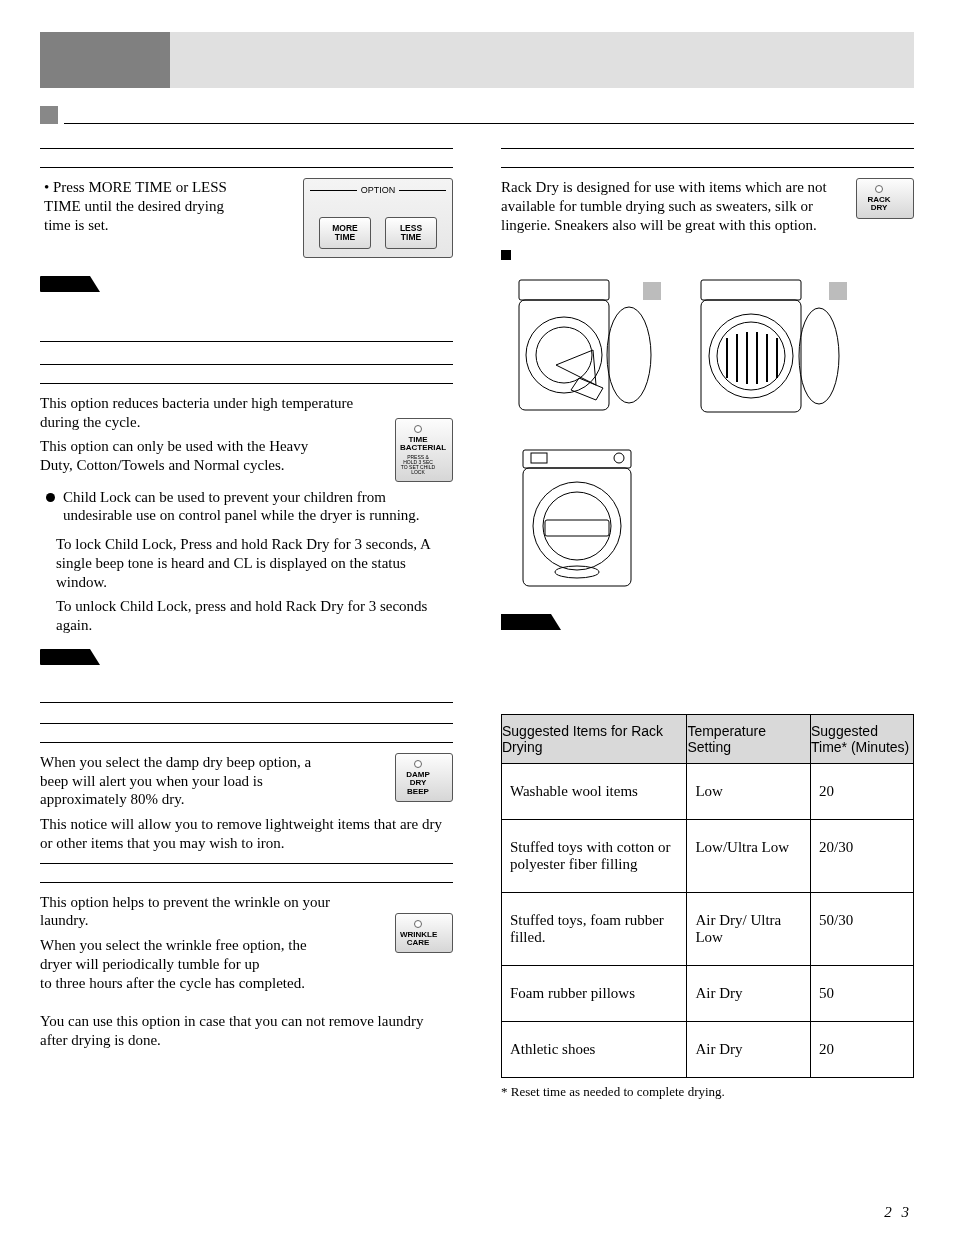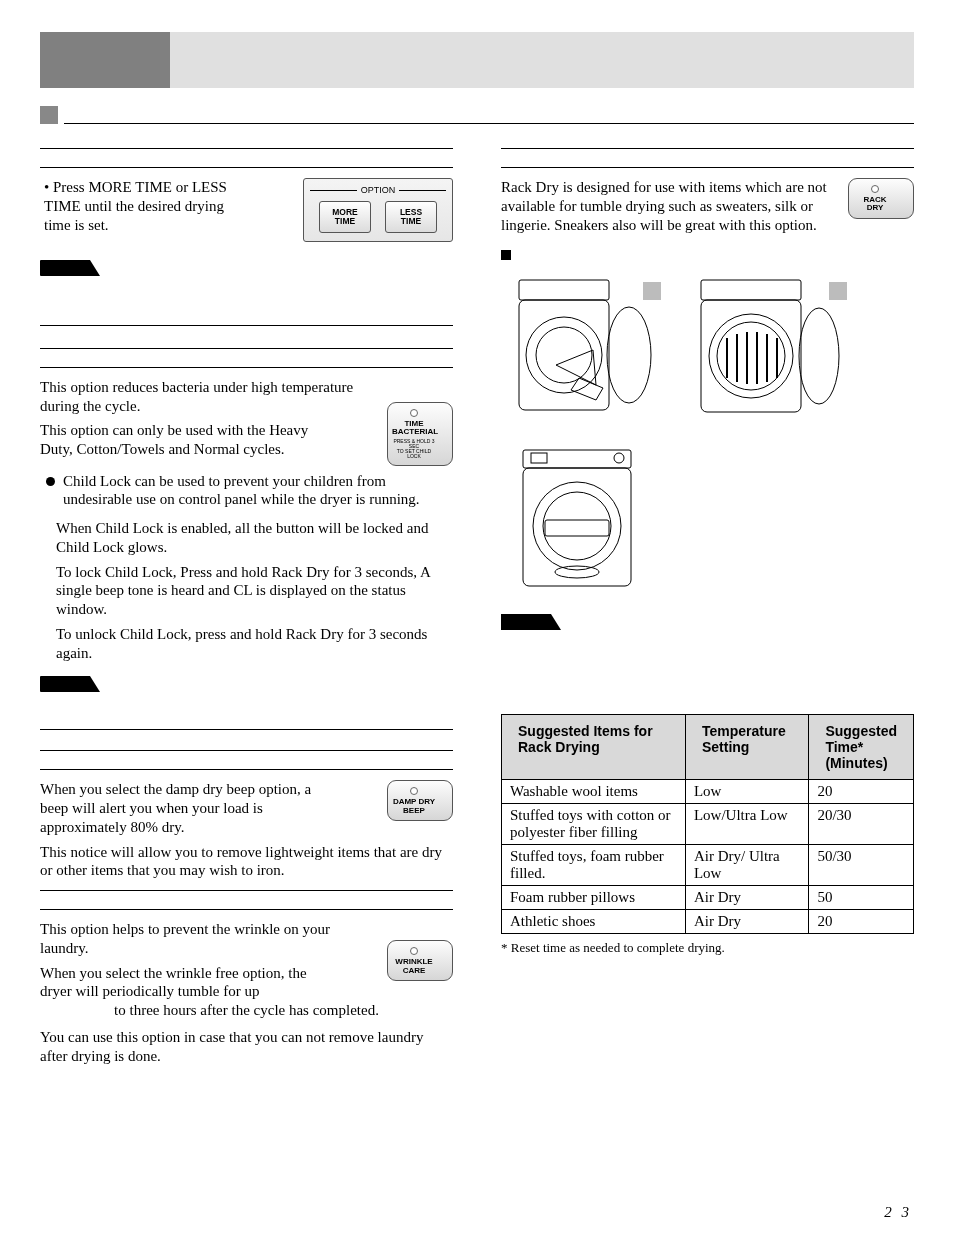--- a/index.html
+++ b/index.html
@@ -64,21 +64,21 @@
     border: 1px solid #555;
     border-radius: 3px;
     background: linear-gradient(#f4f4f4,#e6e6e6);
     padding: 6px 6px 8px 6px;
     width: 150px;
     font-family: Arial, sans-serif;
     font-size: 9px;
     text-align: center;
     color:#000;
   }
-  .option-panel .hdr { display:flex; align-items:center; gap:4px; justify-content:center; margin-bottom:6px;}
+  .option-panel .hdr { display:flex; align-items:center; gap:4px; justify-content:center; margin-bottom:22px;}
   .option-panel .hdr .h-line{flex:1;height:1px;background:#000;}
   .btn-row{display:flex;gap:14px;justify-content:center;}
   .small-btn{
     border:1px solid #555; border-radius:3px;
     padding:6px 4px; width:52px;
     background:linear-gradient(#fff,#dcdcdc);
     font-size:8.5px; line-height:1.05; font-weight:600;
   }
   .note-flag {
     display:inline-block;
@@ -86,23 +86,23 @@
     border-radius:1px 0 0 1px;
     position:relative;
   }
   .note-flag::after{
     content:"";position:absolute;right:-10px;top:0;
     width:0;height:0;border-top:16px solid transparent;border-left:10px solid #000;
   }
   .note-box{border-bottom:1px solid #000;height:42px;margin-top:2px;}
   .icon-btn{
     float:right;margin-left:10px;
-    border:1px solid #555;border-radius:9px;
+    border:1px solid #555;border-radius:3px;
     background:linear-gradient(#fdfdfd,#d6d6d6);
-    width:66px;padding:6px 16px 5px 4px;text-align:center;
+    width:58px;padding:6px 16px 5px 4px;text-align:center;
     font-family:Arial,sans-serif;font-size:8px;line-height:1.05;font-weight:600;
   }
   .icon-btn .dot{width:8px;height:8px;border:1px solid #666;border-radius:50%;margin:0 auto 3px auto;background:#fff;}
   .tiny{font-size:5px;font-weight:400;margin-top:2px;}
   .bullet{display:flex;gap:8px;margin:6px 0 4px 6px;}
   .bullet .b-dot{width:9px;height:9px;background:#000;border-radius:50%;margin-top:5px;flex:0 0 9px;}
   .indent{margin-left:16px;}
   .solid-sq{display:inline-block;width:10px;height:10px;background:#000;margin:10px 0 6px 0;}
   .diagram-row{display:flex;gap:26px;margin-bottom:14px;}
   .diagram{
@@ -114,25 +114,25 @@
   .note-flag2{width:50px;height:16px;background:#000;position:relative;display:inline-block;}
   .note-flag2::after{content:"";position:absolute;right:-10px;top:0;border-top:16px solid transparent;border-left:10px solid #000;}
   .spacer-lines{height:70px;border-bottom:0;}
   table.rack{
     width:100%;border-collapse:collapse;margin-top:10px;
     border:1.5px solid #000;
     font-size:15px;
   }
   table.rack th{
     background:#d9d9d9;font-family:Arial,Helvetica,sans-serif;
-    font-weight:700;font-size:14px;text-align:left;
-    padding:8px 16px;border:1px solid #000;color:#000;vertical-align:top;
+    font-weight:400;font-size:14px;text-align:left;
+    padding:8px 0;border:1px solid #000;color:#000;vertical-align:top;
   }
   table.rack td{
-    padding:3px 8px;border:1px solid #000;vertical-align:top;
+    padding:19px 8px;border:1px solid #000;vertical-align:top;
   }
   .footnote{font-size:13px;margin-top:6px;}
   .page-num{position:absolute;bottom:22px;right:42px;font-style:italic;font-family:"Times New Roman",serif;letter-spacing:3px;}
   .clearfix::after{content:"";display:table;clear:both;}
 </style>
 </head>
 <body>
 
 <div class="header-bar">
   <div class="header-tab"></div>
@@ -185,21 +185,20 @@
       <p class="para" style="width:300px;">This option can only be used with the Heavy Duty, Cotton/Towels and Normal cycles.</p>
     </div>
 
     <div class="bullet">
       <div class="b-dot"></div>
       <div style="flex:1;">
         <p class="para">Child Lock can be used to prevent your children from undesirable use on control panel while the dryer is running.</p>
       </div>
     </div>
     <div class="indent">
-      <p class="para">When Child Lock is enabled, all the button will be locked and Child Lock glows.</p>
       <p class="para">To lock Child Lock, Press and hold Rack Dry for 3 seconds, A single beep tone is heard and CL is displayed on the status window.</p>
       <p class="para">To unlock Child Lock, press and hold Rack Dry for 3 seconds again.</p>
     </div>
 
     <div style="margin-top:14px;">
       <span class="note-flag"></span>
       <div class="note-box" style="height:30px;"></div>
     </div>
 
     <div class="section-head" style="margin-top:20px;"></div>
@@ -218,22 +217,22 @@
 
     <div class="clearfix">
       <div class="icon-btn" style="margin-top:20px;">
         <div class="dot"></div>
         <div>WRINKLE</div>
         <div>CARE</div>
       </div>
       <p class="para" style="width:290px;">This option helps to prevent the wrinkle on your laundry.</p>
       <p class="para" style="width:290px;">When you select the wrinkle free option, the dryer will periodically tumble for up</p>
     </div>
-    <p class="para" style="margin-top:-6px;text-align:center;">to three hours after the cycle has completed.</p>
-    <p class="para" style="margin-top:8px;">You can use this option in case that you can not remove laundry after drying is done.</p>
+    <p class="para" style="margin-top:-6px;">to three hours after the cycle has completed.</p>
+    <p class="para" style="margin-top:20px;">You can use this option in case that you can not remove laundry after drying is done.</p>
 
   </div>
 
   <div class="col">
 
     <div class="section-head"></div>
 
     <div class="clearfix">
       <div class="icon-btn">
         <div class="dot"></div>

